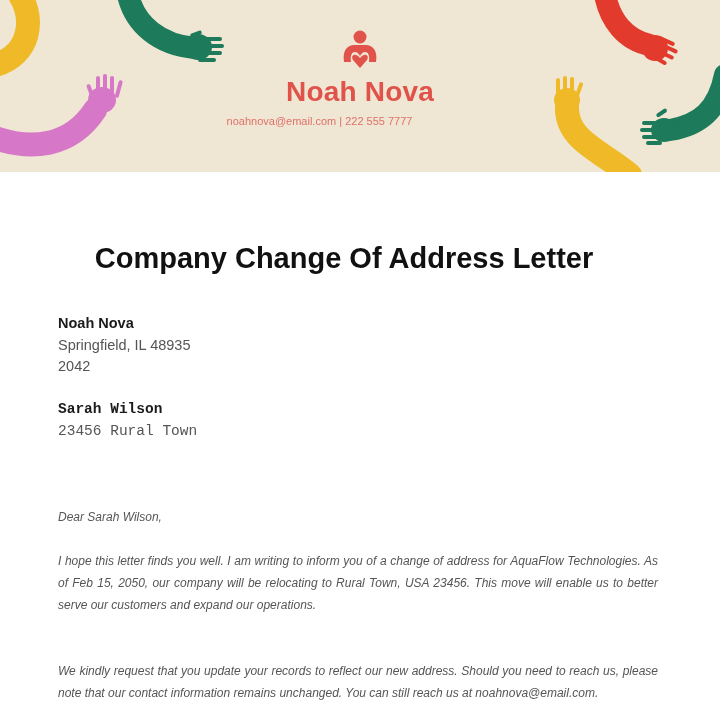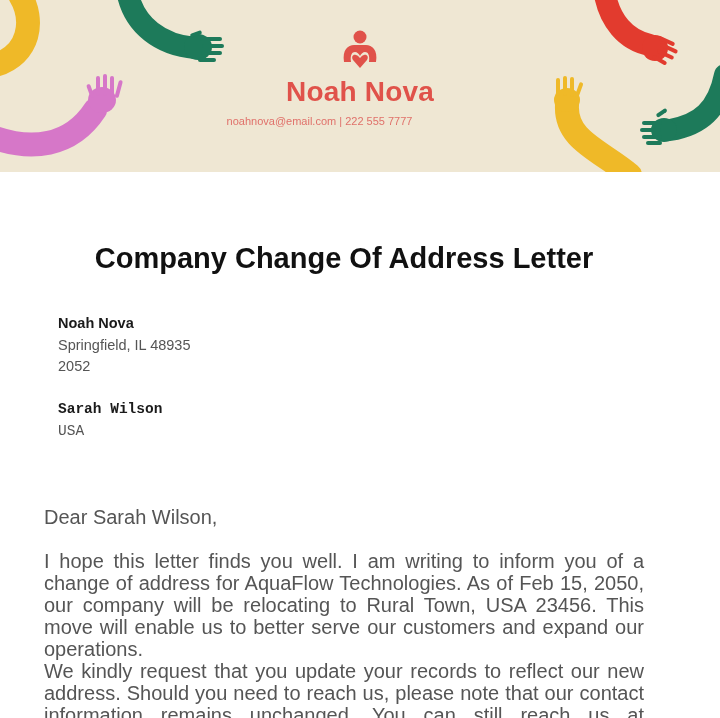--- a/index.html
+++ b/index.html
@@ -5,21 +5,21 @@
   html, body { margin:0; padding:0; }
   body { width:720px; height:718px; overflow:hidden; background:#ffffff; font-family:"Liberation Sans", sans-serif; position:relative; }
   .header { position:absolute; left:0; top:0; width:720px; height:172px; background:#efe7d3; overflow:hidden; }
   .hands { position:absolute; left:0; top:0; width:720px; height:172px; }
   .logo { position:absolute; left:338px; top:28px; width:44px; height:44px; }
   .brand-name { position:absolute; left:0; width:720px; top:76px; text-align:center; font-size:28px; font-weight:bold; color:#e0524a; letter-spacing:0.2px; }
   .brand-contact { position:absolute; left:0; width:639px; top:115px; text-align:center; font-size:11px; color:#e0716a; }
   .title { position:absolute; left:0; width:688px; top:242px; text-align:center; font-size:29px; font-weight:bold; color:#111; }
   .block { position:absolute; left:58px; font-size:14.5px; line-height:21.5px; color:#555; }
   .block .name { font-weight:bold; color:#1a1a1a; }
-  .para { position:absolute; left:44px; width:600px; font-size:20px; line-height:22px; color:#555; text-align:justify; }
+  .para { position:absolute; left:58px; width:600px; font-size:12px; line-height:22px; color:#555; text-align:justify;font-style:italic; }
 </style>
 </head>
 <body>
 
 <div class="header">
   <svg class="hands" viewBox="0 0 720 172" width="720" height="172">
 
     <path d="M20 -5 C 35 20, 30 55, -5 65" stroke="#efb928" stroke-width="24" fill="none" stroke-linecap="round"></path>
 
     <path d="M128 -5 C 135 25, 160 45, 195 48" stroke="#1d7a5a" stroke-width="22" fill="none" stroke-linecap="round"></path>
@@ -79,25 +79,25 @@
 
   <div class="brand-name">Noah Nova</div>
   <div class="brand-contact">noahnova@email.com | 222 555 7777</div>
 </div>
 
 <div class="title">Company Change Of Address Letter</div>
 
 <div class="block" style="top:313px;">
   <div class="name">Noah Nova</div>
   <div>Springfield, IL 48935</div>
-  <div>2052</div>
+  <div>2042</div>
 </div>
 
 <div class="block" style="top:399px;font-family:Liberation Mono, monospace;">
   <div class="name">Sarah Wilson</div>
-  <div>USA</div>
+  <div>23456 Rural Town</div>
 </div>
 
 <div class="para" style="top:506px;">Dear Sarah Wilson,</div>
 
 <div class="para" style="top:550px;">I hope this letter finds you well. I am writing to inform you of a change of address for AquaFlow Technologies. As of Feb 15, 2050, our company will be relocating to Rural Town, USA 23456. This move will enable us to better serve our customers and expand our operations.</div>
 
 <div class="para" style="top:660px;">We kindly request that you update your records to reflect our new address. Should you need to reach us, please note that our contact information remains unchanged. You can still reach us at noahnova@email.com.</div>
 
 </body></html>

